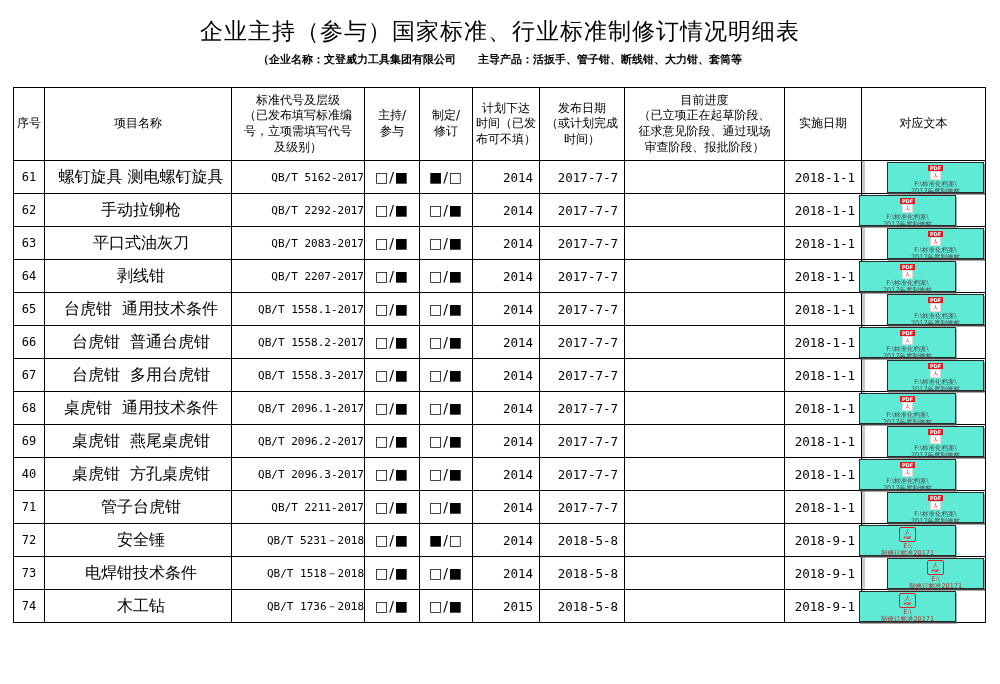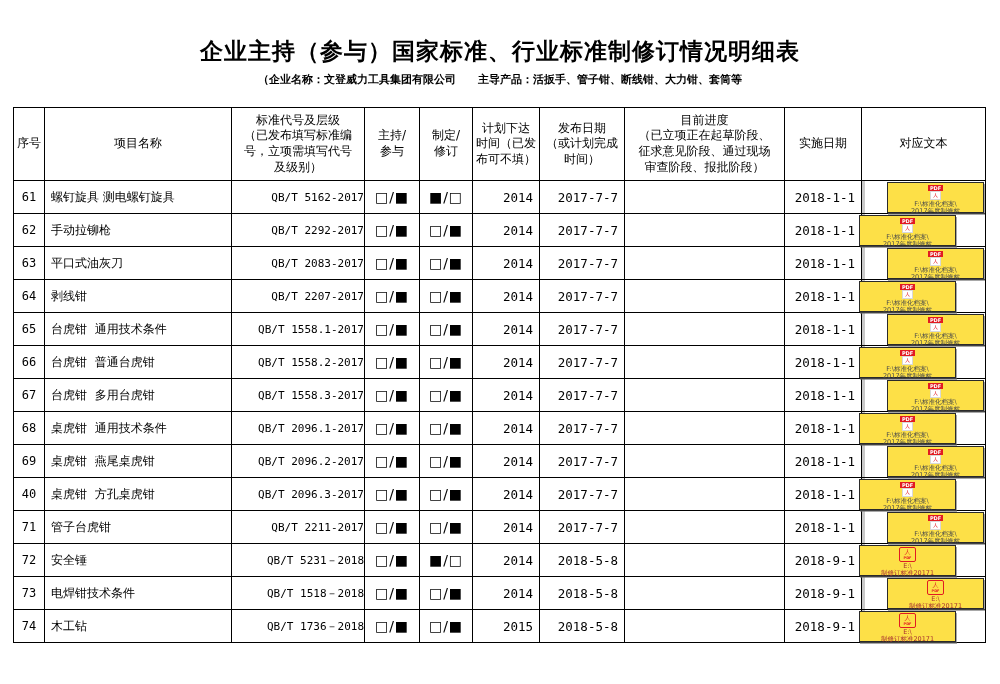--- a/index.html
+++ b/index.html
@@ -1,52 +1,52 @@
 <!DOCTYPE html>
 <html><head>
 <meta charset="utf-8">
 <style>
   html,body{margin:0;padding:0;}
   body{
     width:1000px;height:684px;background:#fff;position:relative;
     font-family:"DejaVu Sans",sans-serif;color:#000;overflow:hidden;
   }
   .title{
-    text-align:center;font-size:23px;font-weight:bold;
-    margin-top:36px;line-height:30px;letter-spacing:1px;
+    text-align:center;font-size:23px;font-weight:normal;
+    margin-top:16px;line-height:30px;letter-spacing:1px;
   }
   .subtitle{
     text-align:center;font-size:11px;font-weight:bold;
     margin-top:5px;line-height:17px;
   }
   table{
     border-collapse:collapse;table-layout:fixed;
     width:972px;margin:19px 0 0 13px;
   }
   th,td{border:1px solid #000;}
   th{
     font-size:12px;font-weight:normal;text-align:center;
     vertical-align:middle;white-space:pre-line;padding:2px 1px;
     line-height:1.3;
   }
   thead tr{height:73px;}
   tbody tr{height:33px;}
   td{padding:0;vertical-align:middle;overflow:visible;}
   .c-num{text-align:center;font-family:"DejaVu Sans Mono",monospace;font-size:12px;}
-  .c-name{text-align:left;padding-left:6px;font-size:12px;white-space:pre;}
+  .c-name{text-align:center;padding-left:6px;font-size:16px;white-space:pre;}
   .c-code{text-align:right;padding-left:4px;font-family:"DejaVu Sans Mono",monospace;font-size:11px;white-space:nowrap;}
   .c-check{text-align:center;font-size:14px;letter-spacing:1px;}
   .c-plan,.c-date{text-align:right;padding-right:6px;font-family:"DejaVu Sans Mono",monospace;font-size:12.5px;}
   .c-doc{position:relative;}
   
   .c-doc{box-shadow:inset 3px 0 0 #c9c9c9;}
 
   
   .att-box{
-    background:#fde047;border:1px solid #2a2a2a;
+    background:#5eead4;border:1px solid #2a2a2a;
     box-shadow:1px 2px 0 rgba(110,110,110,.6);
     width:97px;box-sizing:border-box;padding:1px 2px;
     line-height:1;position:relative;z-index:2;
   }
   .att-gray,.att-red{height:31px;}
   .att-file{height:32px;}
   .att-right{margin-left:auto;margin-right:1px;}
   .att-left{margin-left:-3px;margin-right:auto;}
 
   .pdf-mini{text-align:center;line-height:0;padding-top:1px;}

